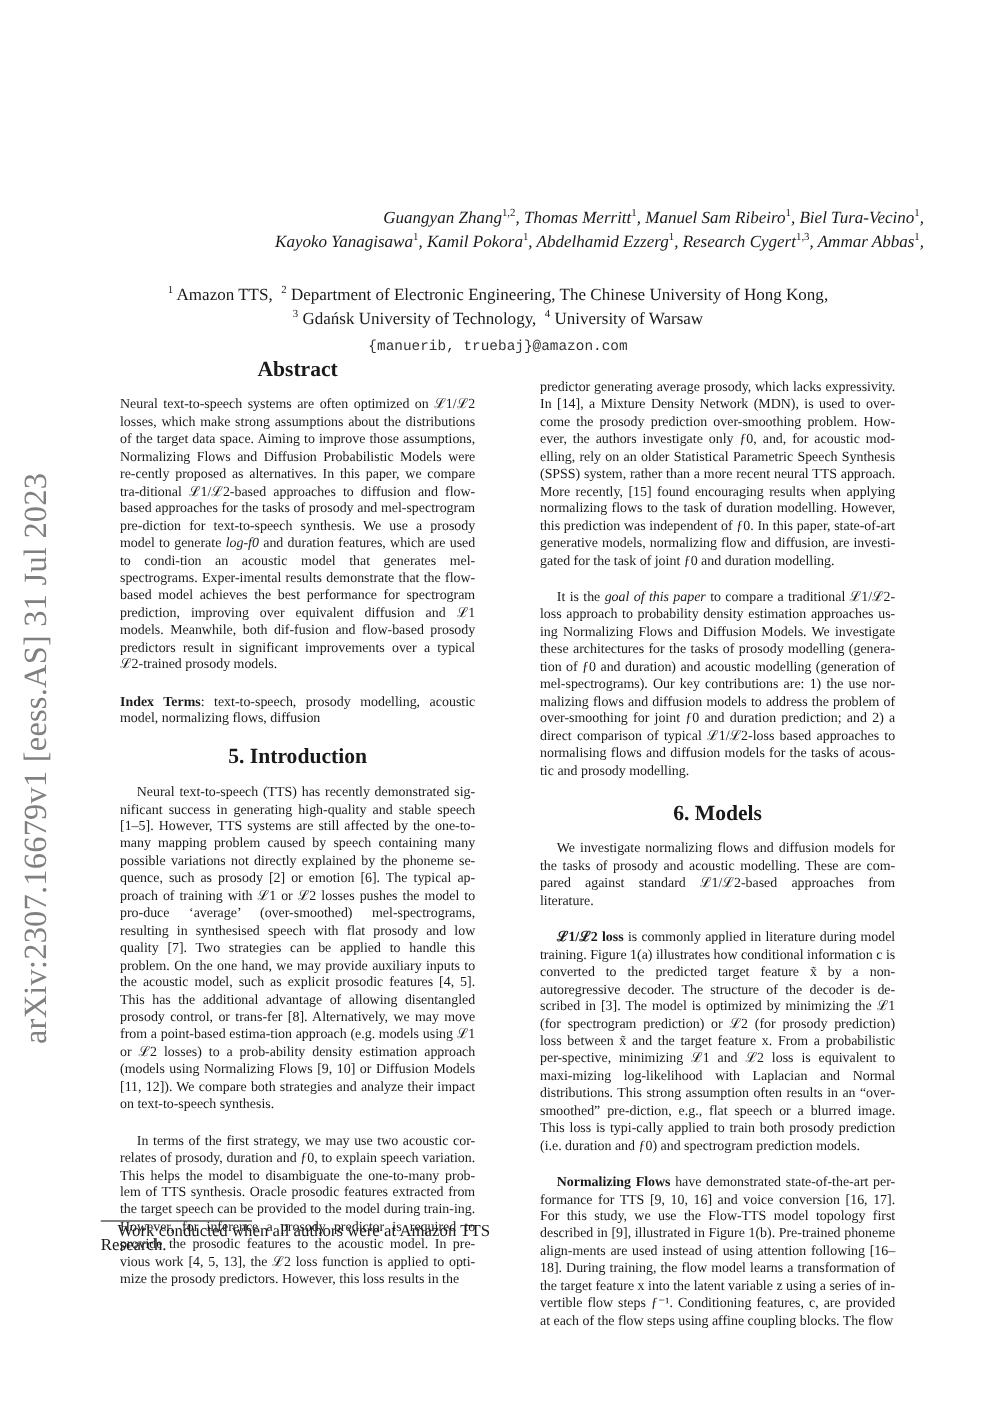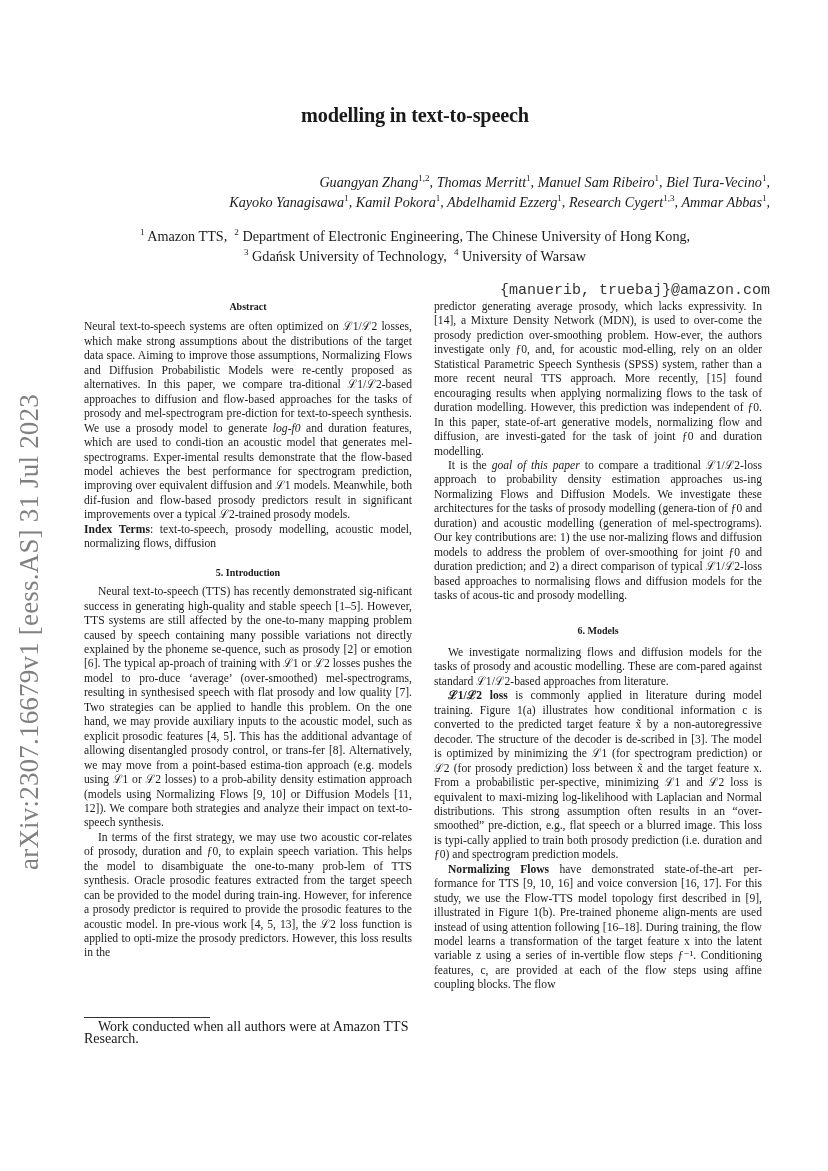--- a/index.html
+++ b/index.html
@@ -6,43 +6,42 @@
   body { width: 828px; height: 1171px; position: relative; overflow: hidden;
          font-family: "Liberation Serif", "DejaVu Serif", serif; color: #1a1a1a; }
   .arxiv-stamp { position: absolute; left: 14px; top: 870px; transform-origin: 0 0;
                  transform: rotate(-90deg); font-size: 27px; color: #808080; white-space: nowrap;
                  letter-spacing: 0.2px; font-family: "Liberation Serif", serif; }
   .title { position: absolute; left: 60px; width: 710px; top: 103px; text-align: center;
            font-weight: bold; font-size: 20.3px; line-height: 25px; letter-spacing: -0.2px; }
   .authors { position: absolute; left: 60px; width: 710px; top: 172px; text-align: right;
              font-style: italic; font-size: 14.2px; line-height: 20px; }
   .authors sup, .affil sup { font-size: 9px; font-style: normal; vertical-align: 6px; line-height: 0; }
-  .affil { position: absolute; left: 60px; width: 710px; top: 226px; text-align: center;
+  .affil { position: absolute; left: 60px; width: 710px; top: 236px; text-align: center;
            font-size: 14.2px; line-height: 20px; }
-  .email { position: absolute; left: 60px; width: 710px; top: 282px; text-align: right;
-           font-family: "Liberation Mono", "DejaVu Sans Mono", monospace; font-size: 15px; color: #333; }
+  .email { position: absolute; left: 60px; width: 710px; top: 282px; text-align: center;
+           font-family: "Liberation Mono", "DejaVu Sans Mono", monospace; font-size: 12px; color: #333; }
   .col { position: absolute; width: 328px; font-size: 11.6px; line-height: 14.45px; text-align: justify; }
   .col-left { left: 84px; top: 300px; }
   .col-right { left: 434px; top: 300px; }
-  .heading { text-align: center; font-weight: bold; font-size: 10px; margin: 0; }
-  .col p { margin: 0; hyphens: manual; }
+  .heading { text-align: center; font-weight: bold; font-size: 18px; margin: 0; }
+  .col p { margin: 16px; hyphens: manual; }
   .indent { text-indent: 14px; }
   .bold { font-weight: bold; }
   .it { font-style: italic; }
   .footnote-rule { position: absolute; left: 84px; top: 1017px; width: 126px; border-top: 0.8px solid #333; }
   .footnote { position: absolute; left: 84px; top: 1021px; width: 328px; font-size: 14px;
               text-indent: 14px; line-height: 12px; }
 </style>
 </head>
 <body>
 
 <div class="arxiv-stamp">arXiv:2307.16679v1  [eess.AS]  31 Jul 2023</div>
 
 <div class="title">
-  <div>modelling in text-to-speech</div>
 </div>
 
 <div class="authors">
   <div>
     <span><span>Guangyan Zhang</span><sup>1,2</sup></span>,
     <span><span>Thomas Merritt</span><sup>1</sup></span>,
     <span><span>Manuel Sam Ribeiro</span><sup>1</sup></span>,
     <span><span>Biel Tura-Vecino</span><sup>1</sup></span>,
   </div>
   <div>

